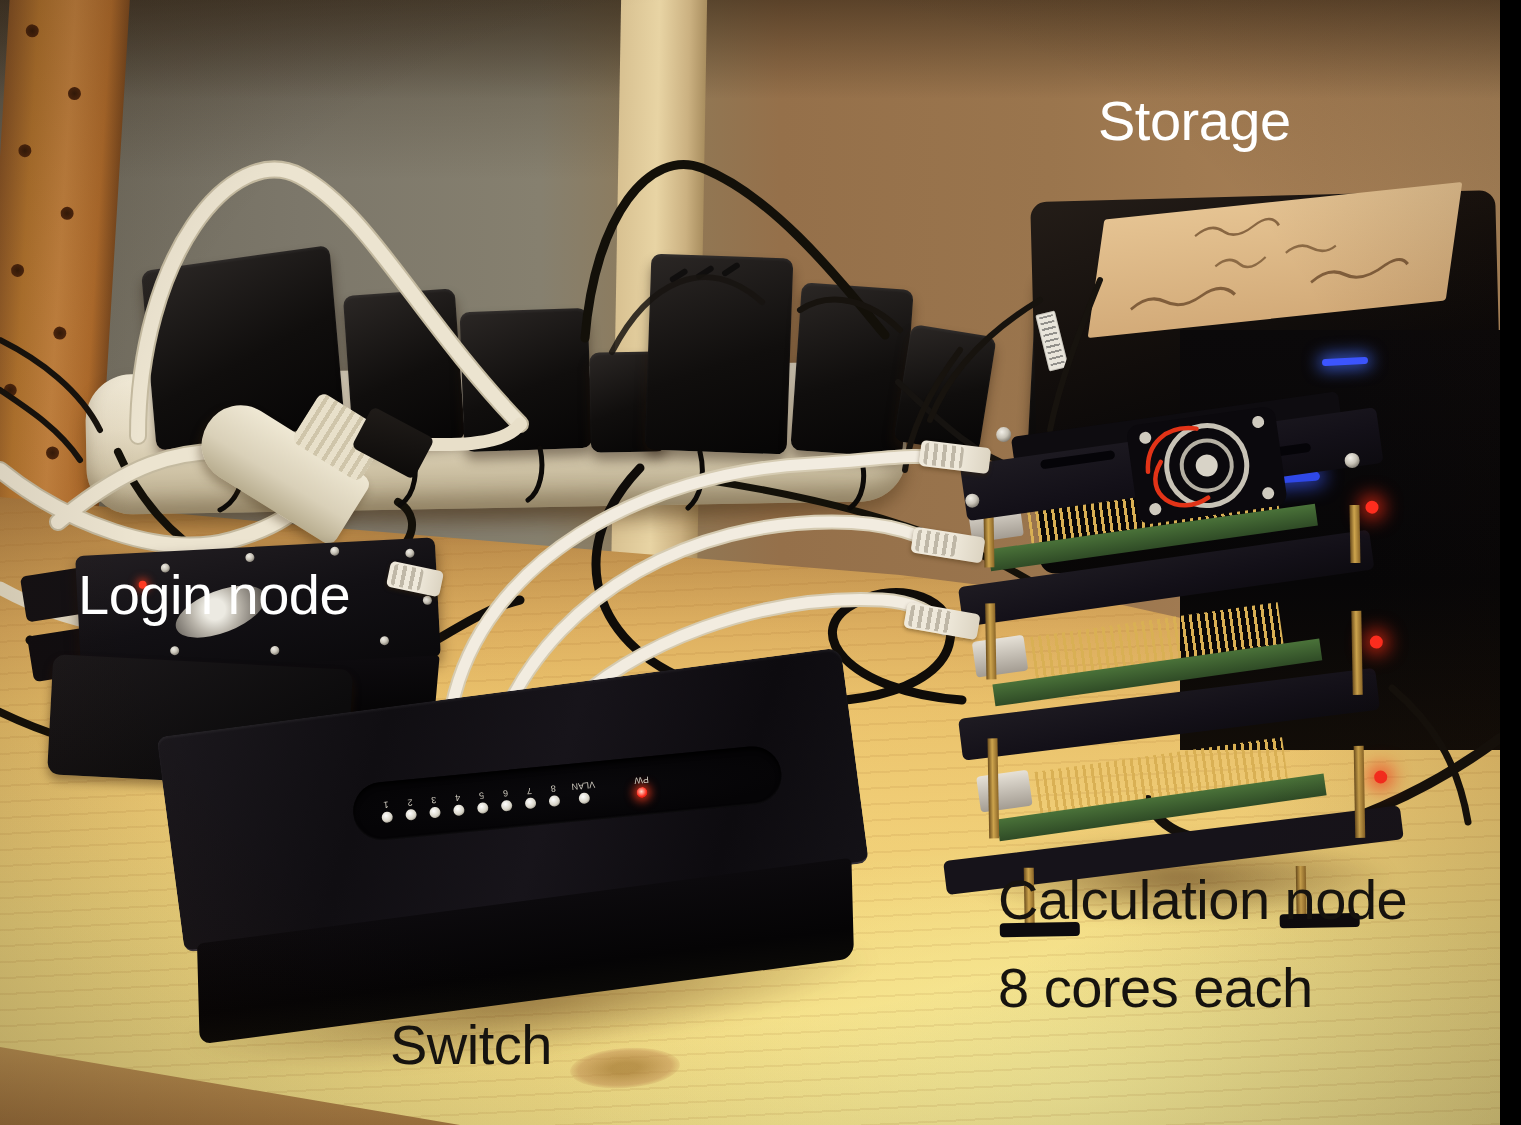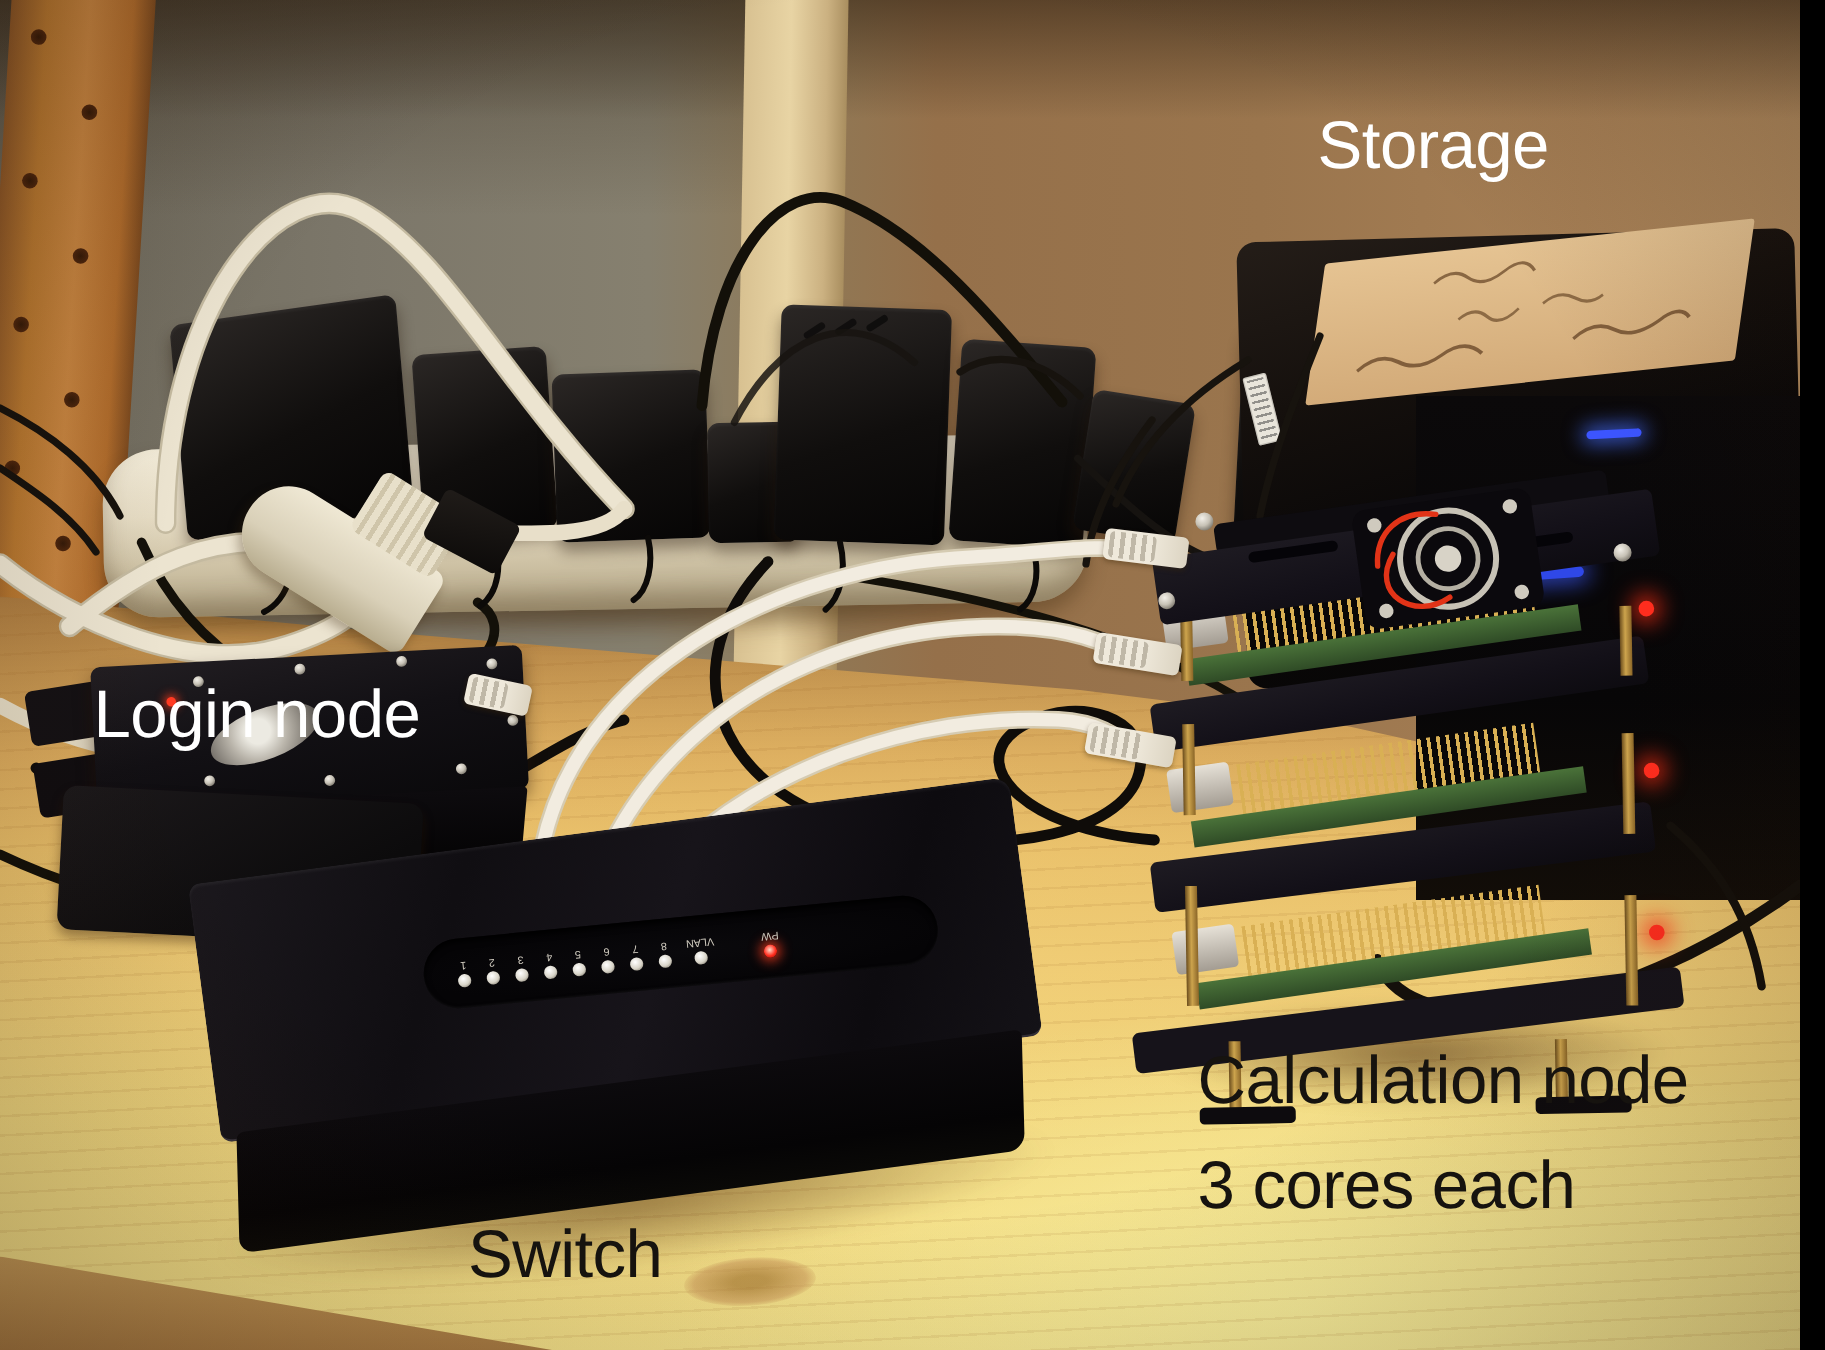--- a/index.html
+++ b/index.html
@@ -330,18 +330,18 @@
   <div class="boot" style="left:905px;top:608px;width:74px;transform:rotate(10deg);"></div>
 
   <div class="abs" style="left:0;top:0;width:1500px;height:1125px;pointer-events:none;
        background:radial-gradient(ellipse at 50% 45%,rgba(0,0,0,0) 58%,rgba(30,15,5,.28) 100%);"></div>
 
   <div class="label label-light" style="left:1098px;top:88px;">Storage</div>
   <div class="label label-light" style="left:78px;top:530px;margin-top:32px;">Login node</div>
   <div class="label label-dark" style="left:390px;top:1012px;">Switch</div>
   <div class="abs" style="left:998px;top:856px;line-height:88px;">
     <div class="label label-dark" style="position:static;">Calculation node</div>
-    <div class="label label-dark" style="position:static;">3 cores each</div>
+    <div class="label label-dark" style="position:static;">8 cores each</div>
   </div>
  </div>
 
  <div class="abs" style="left:1500px;top:0;width:21px;height:1125px;background:#000;"></div>
 </div>
 
 </body></html>

